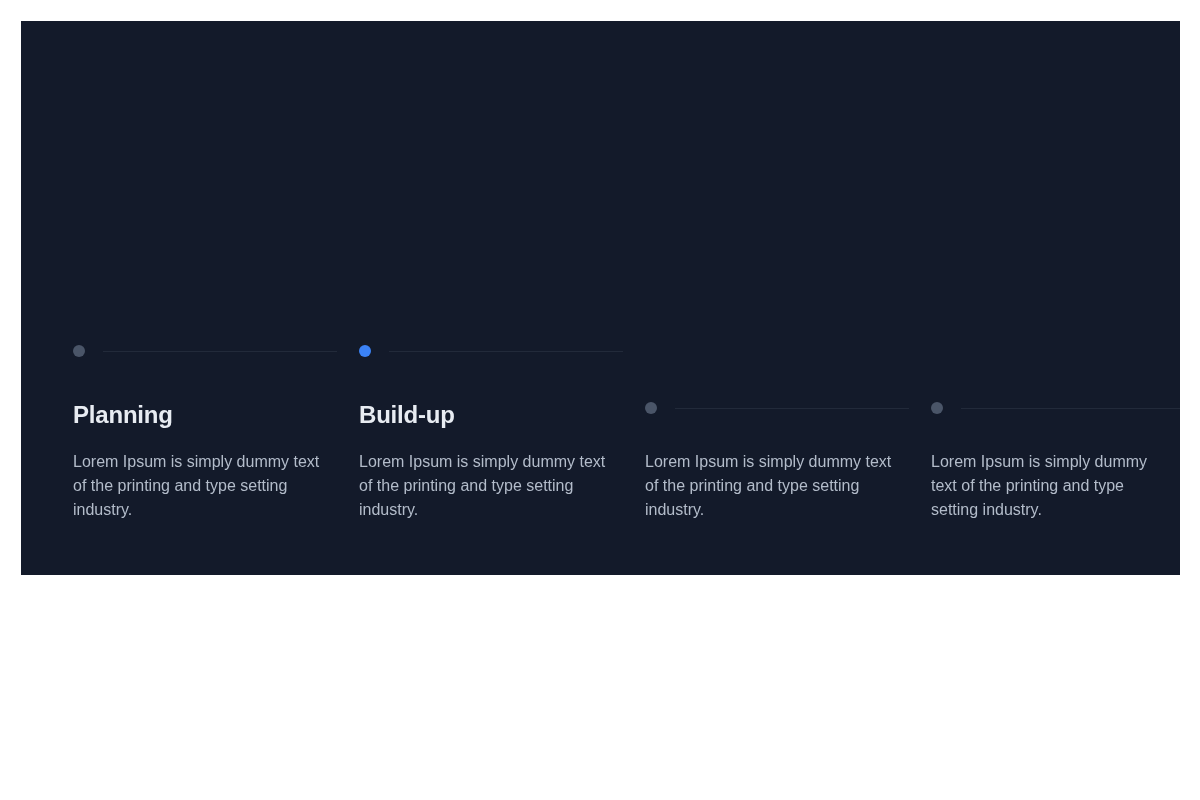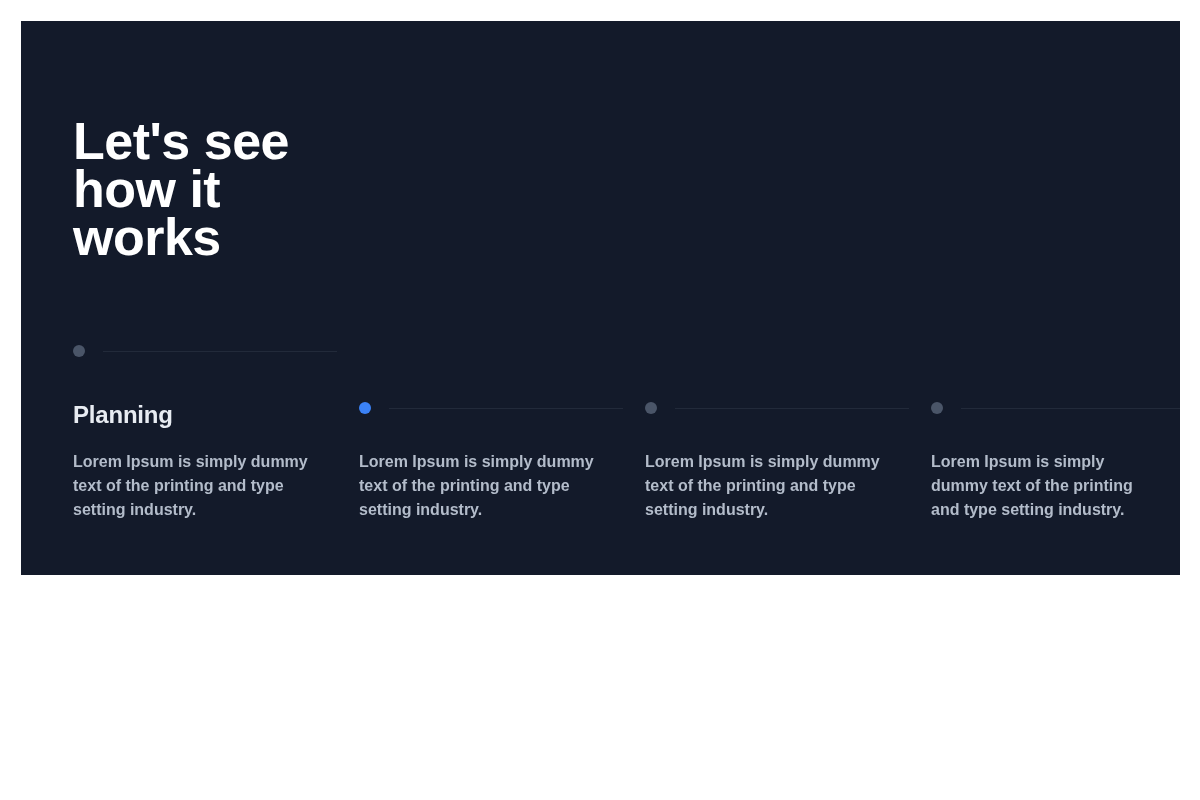--- a/index.html
+++ b/index.html
@@ -109,53 +109,51 @@
     line-height: 28px;
     font-weight: 700;
     color: #e8ecf2;
     letter-spacing: -0.2px;
   }
 
   .step-text {
     margin: 21px 0 0 0;
     font-size: 16px;
     line-height: 24px;
-    font-weight: 700;
+    font-weight: 400;
     color: #b3bcca;
   }
 </style>
 </head>
 <body>
 
 <div class="page">
   <section class="panel">
 
-    <h1 class="hero-title">Let's see
-how it
-works</h1>
 
     <div class="steps">
 
       <div class="step">
         <div class="step-marker-row">
           <span class="step-dot"></span>
           <span class="step-line"></span>
         </div>
         <div class="step-body">
           <h2 class="step-title">Planning</h2>
           <p class="step-text">Lorem Ipsum is simply dummy text of the printing and type setting industry.</p>
         </div>
       </div>
 
       <div class="step">
         <div class="step-marker-row">
           <span class="step-dot is-active"></span>
           <span class="step-line"></span>
         </div>
         <div class="step-body">
+          <h2 class="step-title">Build-up</h2>
           <p class="step-text">Lorem Ipsum is simply dummy text of the printing and type setting industry.</p>
         </div>
       </div>
 
       <div class="step">
         <div class="step-marker-row">
           <span class="step-dot"></span>
           <span class="step-line"></span>
         </div>
         <div class="step-body">

